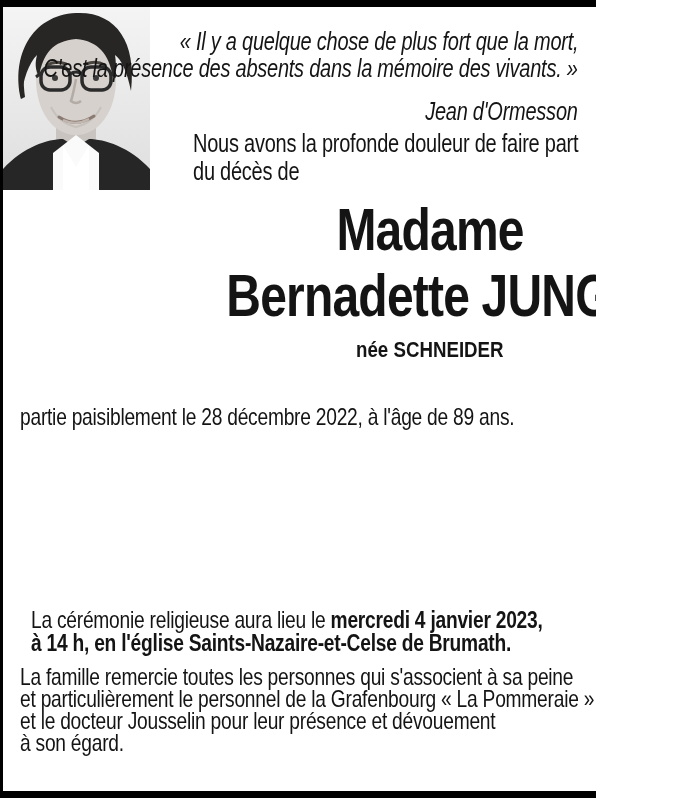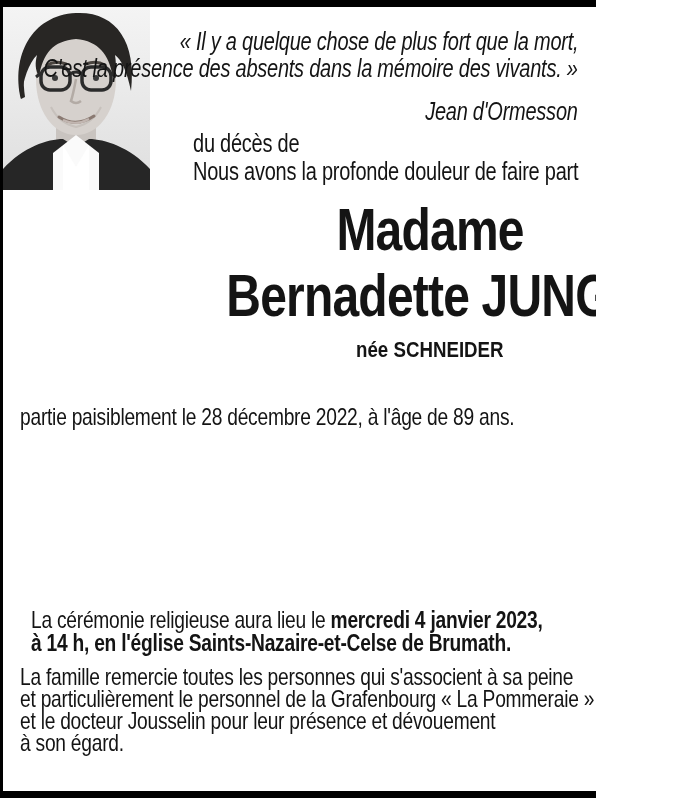--- a/index.html
+++ b/index.html
@@ -112,22 +112,22 @@
     </svg>
   </div>
 
   <div class="quote">
     <div><span class="cxr">« Il y a quelque chose de plus fort que la mort,</span></div>
     <div><span class="cxr">C'est la présence des absents dans la mémoire des vivants. »</span></div>
     <div class="attrib"><span class="cxr">Jean d'Ormesson</span></div>
   </div>
 
   <div class="intro">
+    <div><span class="cx">Nous avons la profonde douleur de faire part</span></div>
     <div><span class="cx">du décès de</span></div>
-    <div><span class="cx">Nous avons la profonde douleur de faire part</span></div>
   </div>
 
   <div class="namewrap">
     <div class="big-title"><span class="cxc">Madame</span></div>
     <div class="big-title"><span class="cxc">Bernadette JUNGER</span></div>
     <div class="maiden"><span class="cxc cx85">née SCHNEIDER</span></div>
   </div>
 
   <div class="bodyline death">
     <span class="cx">partie paisiblement le 28 décembre 2022, à l'âge de 89 ans.</span>

